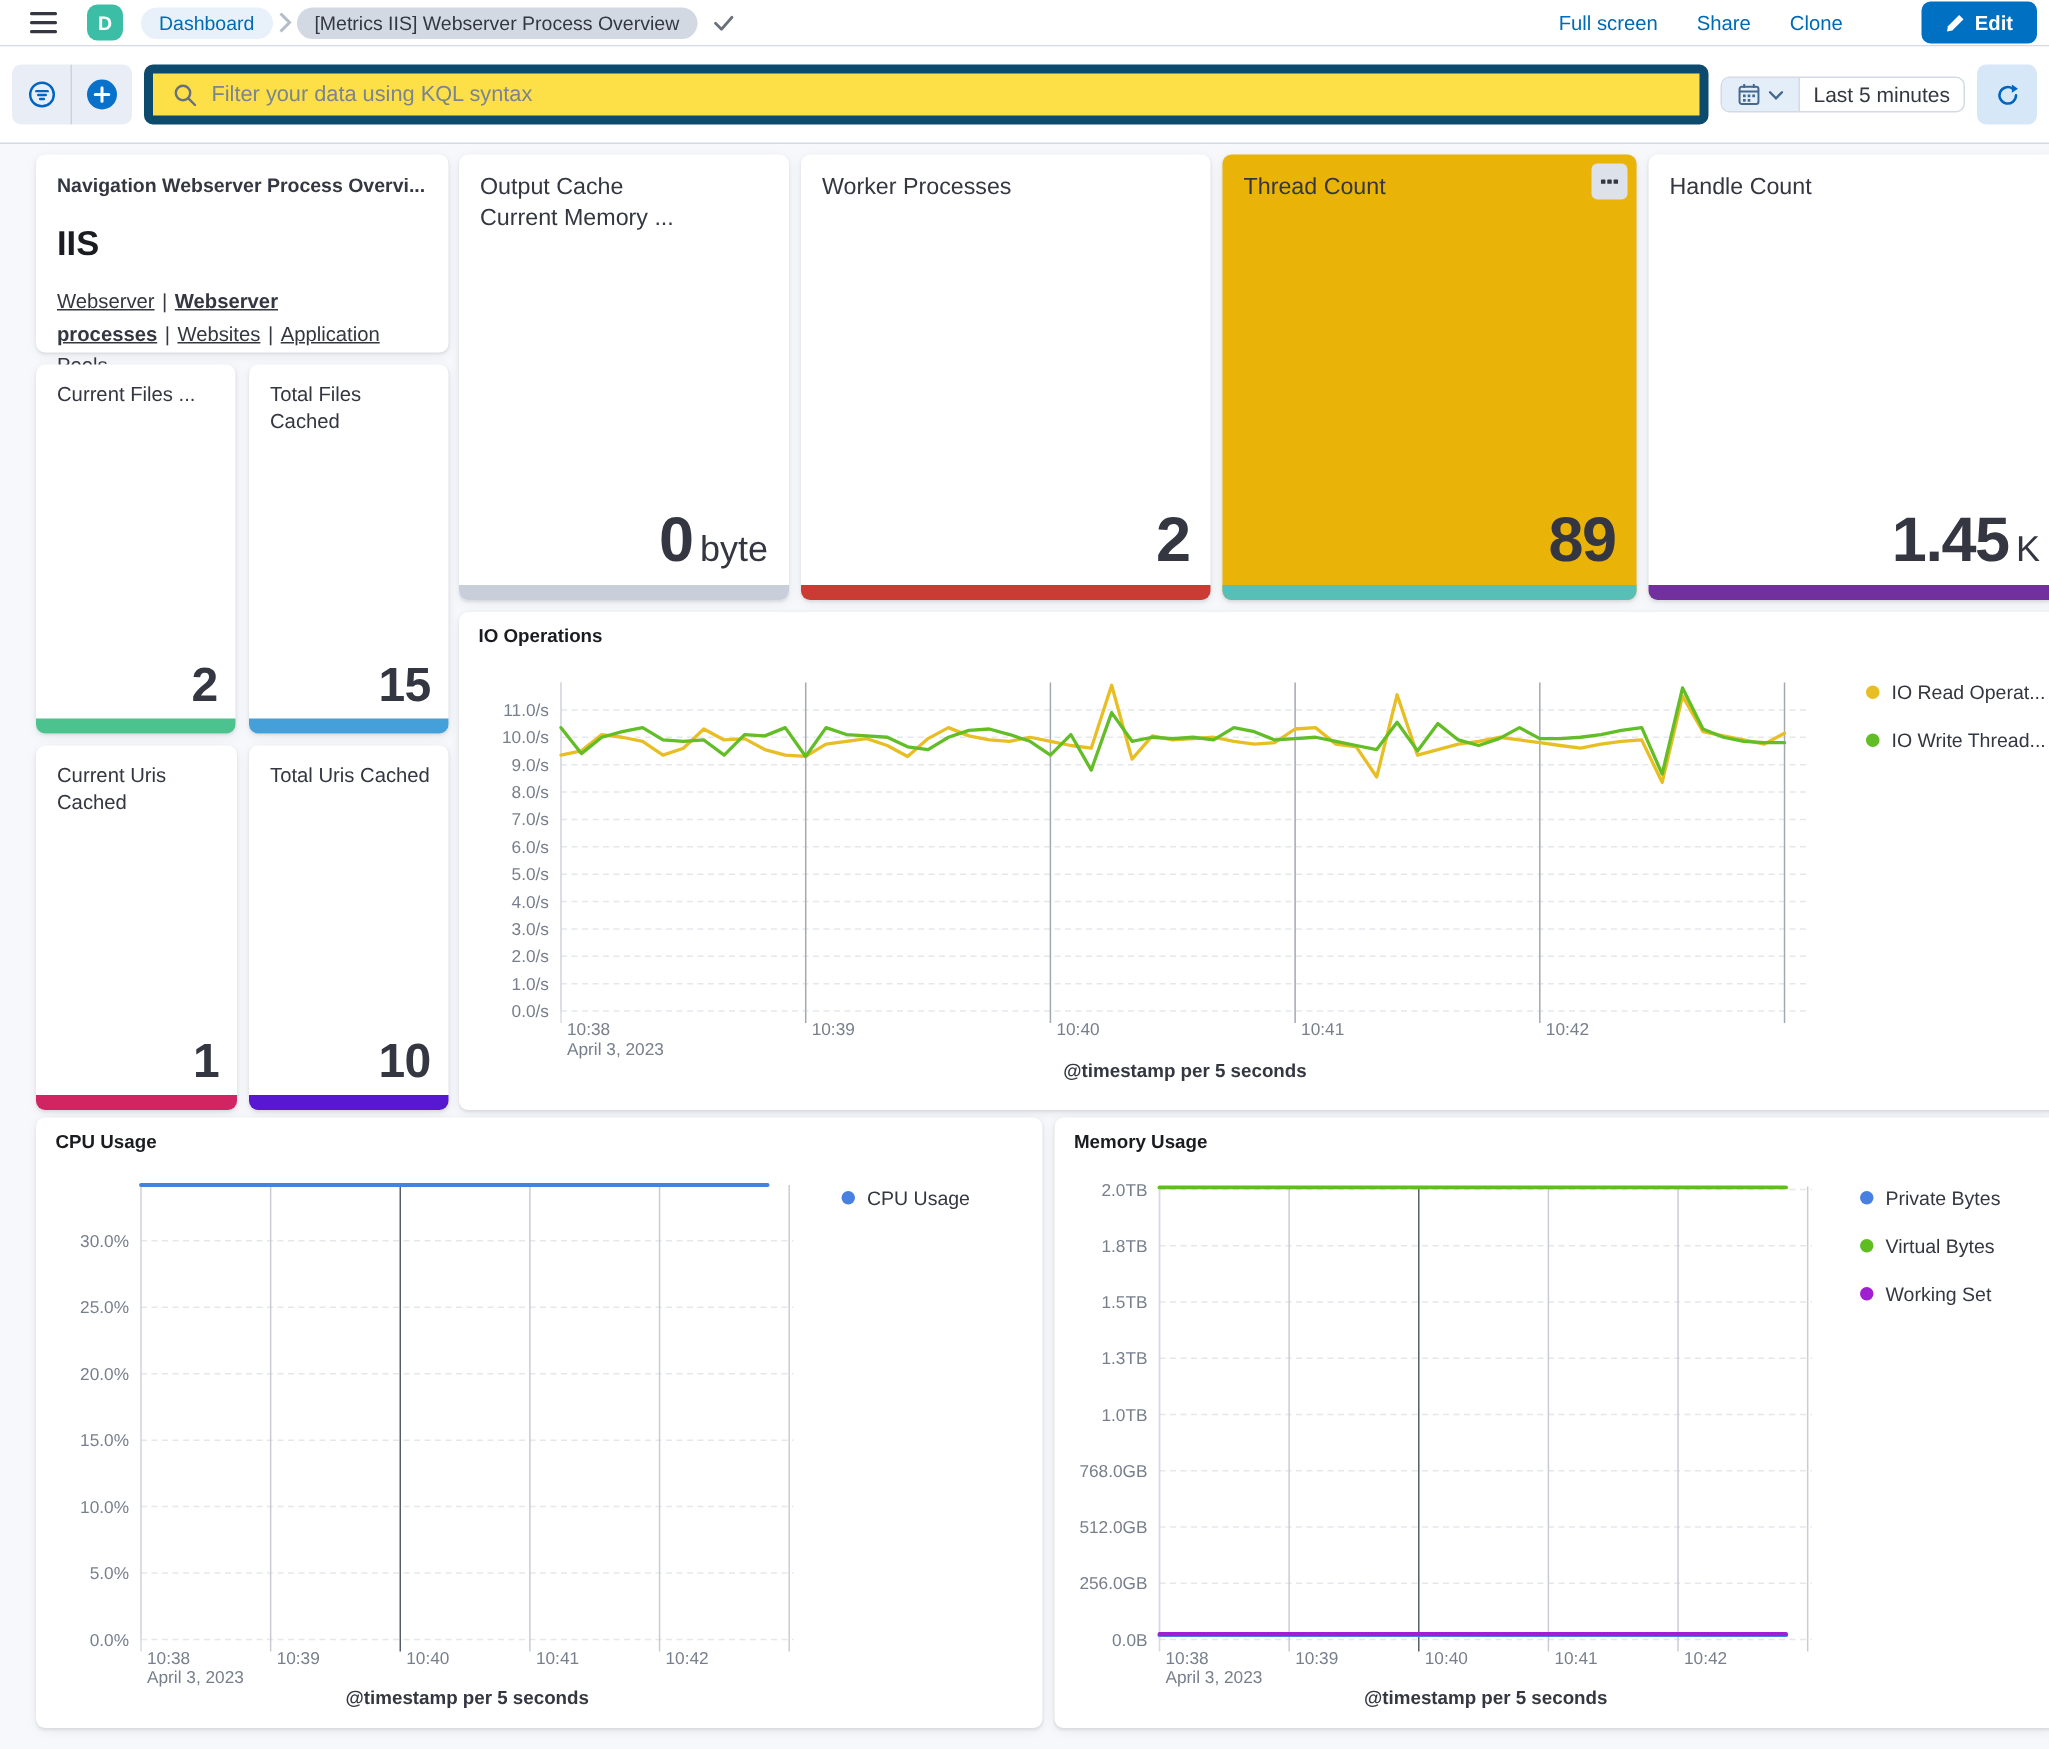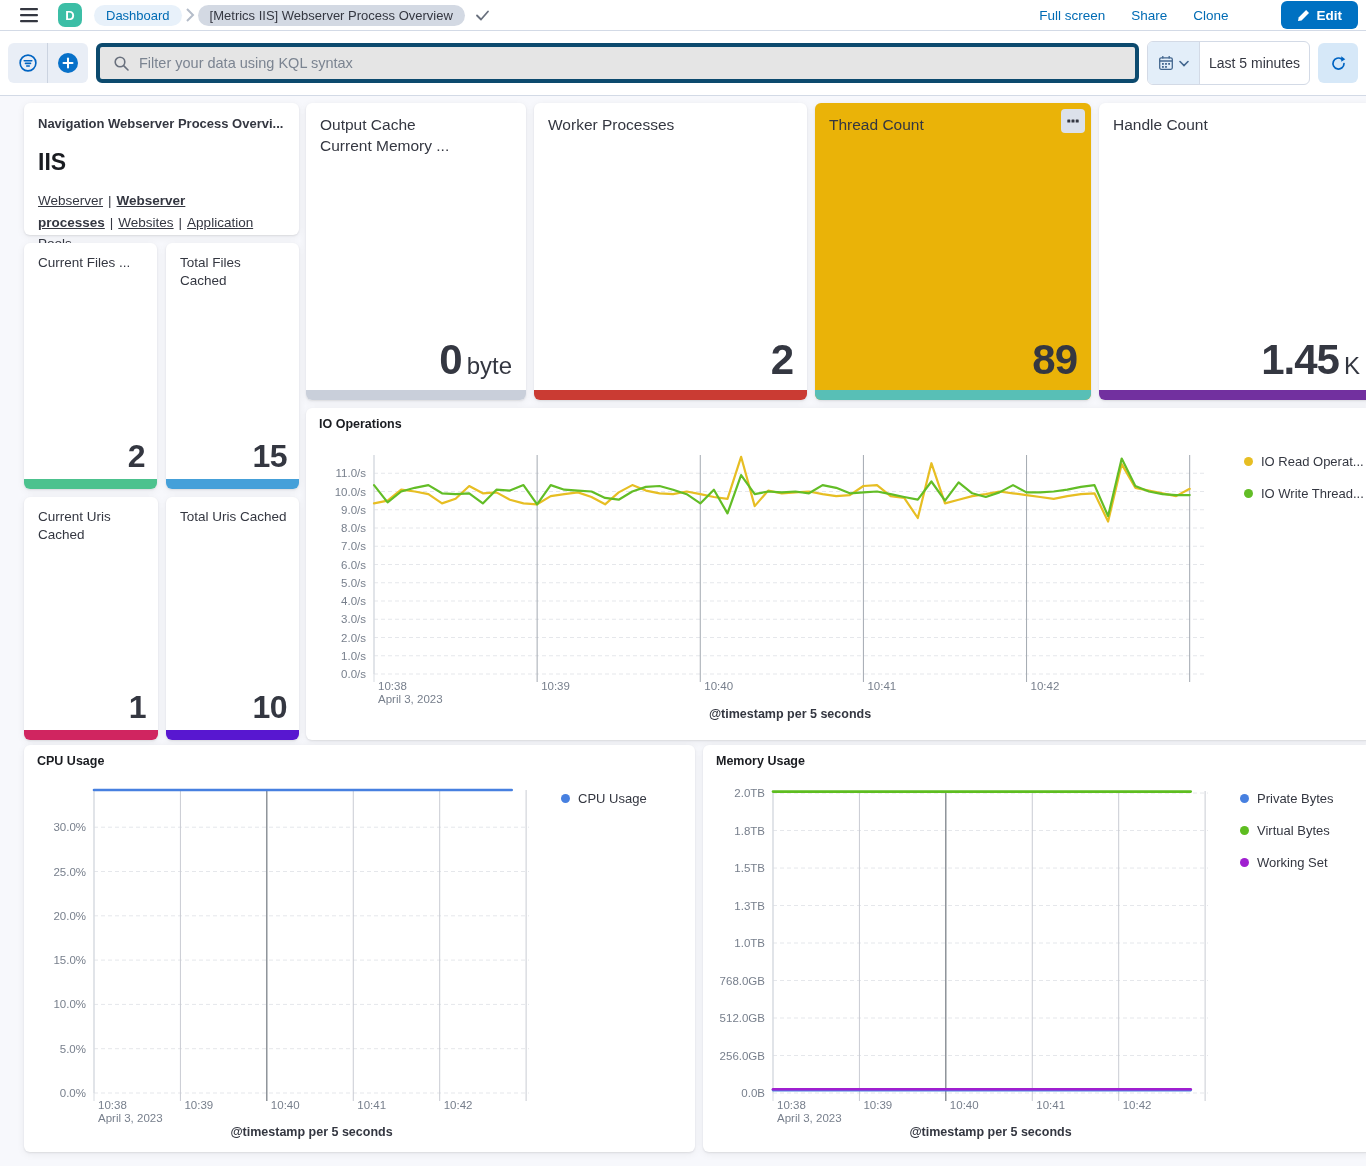--- a/index.html
+++ b/index.html
@@ -25,26 +25,26 @@
   .edit-btn { display:flex; align-items:center; gap:7px; background:#0071C2; color:#fff; border:none;
               border-radius:6px; height:28px; padding:0 16px; font-size:13.5px; font-weight:600;
               cursor:pointer; margin-left:26px; font-family:inherit; }
 
   
   #toolbar { position:absolute; left:0; top:31px; width:1366px; height:65px; background:#fff;
              border-bottom:1px solid #D3DAE6; display:flex; align-items:center; padding:0 8px; gap:8px; }
   .filter-group { width:80px; height:40px; background:#E9EEF6; border-radius:6px; display:flex; overflow:hidden; }
   .filter-group .icon-btn { width:40px; height:40px; }
   .filter-group .icon-btn:first-child { border-right:1px solid #CBD3E0; }
-  .search-box { flex:1; height:40px; background:#e5e5e5; border:4px solid #0c4a6e; border-radius:6px;
+  .search-box { flex:1; height:40px; background:#fde047; border:6px solid #0c4a6e; border-radius:6px;
                 display:flex; align-items:center; }
   .search-box svg { margin:0 9px 0 13px; flex:none; }
   .search-box input { border:none; outline:none; flex:1; font-size:14.5px; color:#343741; font-family:inherit; background:transparent; }
   .search-box input::placeholder { color:#7B8491; }
-  .datepicker { width:163px; height:44px; border:1px solid #D3DAE6; border-radius:6px; display:flex; overflow:hidden; background:#fff; }
+  .datepicker { width:163px; height:24px; border:1px solid #D3DAE6; border-radius:6px; display:flex; overflow:hidden; background:#fff; }
   .dp-quick { width:52px; background:#E3EEF9; border-right:1px solid #D3DAE6; display:flex; align-items:center;
               justify-content:center; gap:5px; cursor:pointer; }
   .dp-text { flex:1; display:flex; align-items:center; justify-content:center; font-size:14px; color:#343741; cursor:pointer; }
   .refresh-btn { width:40px; height:40px; border-radius:6px; background:#D6E8F8; border:none; cursor:pointer;
                  display:flex; align-items:center; justify-content:center; }
 
   
   #dashboard { position:absolute; left:0; top:96px; width:1366px; height:1070px; }
   .panel { position:absolute; background:#fff; border-radius:6px;
            box-shadow:0 1px 2px rgba(27,30,35,.1), 0 2px 8px rgba(27,30,35,.06);margin-left:16px; }

